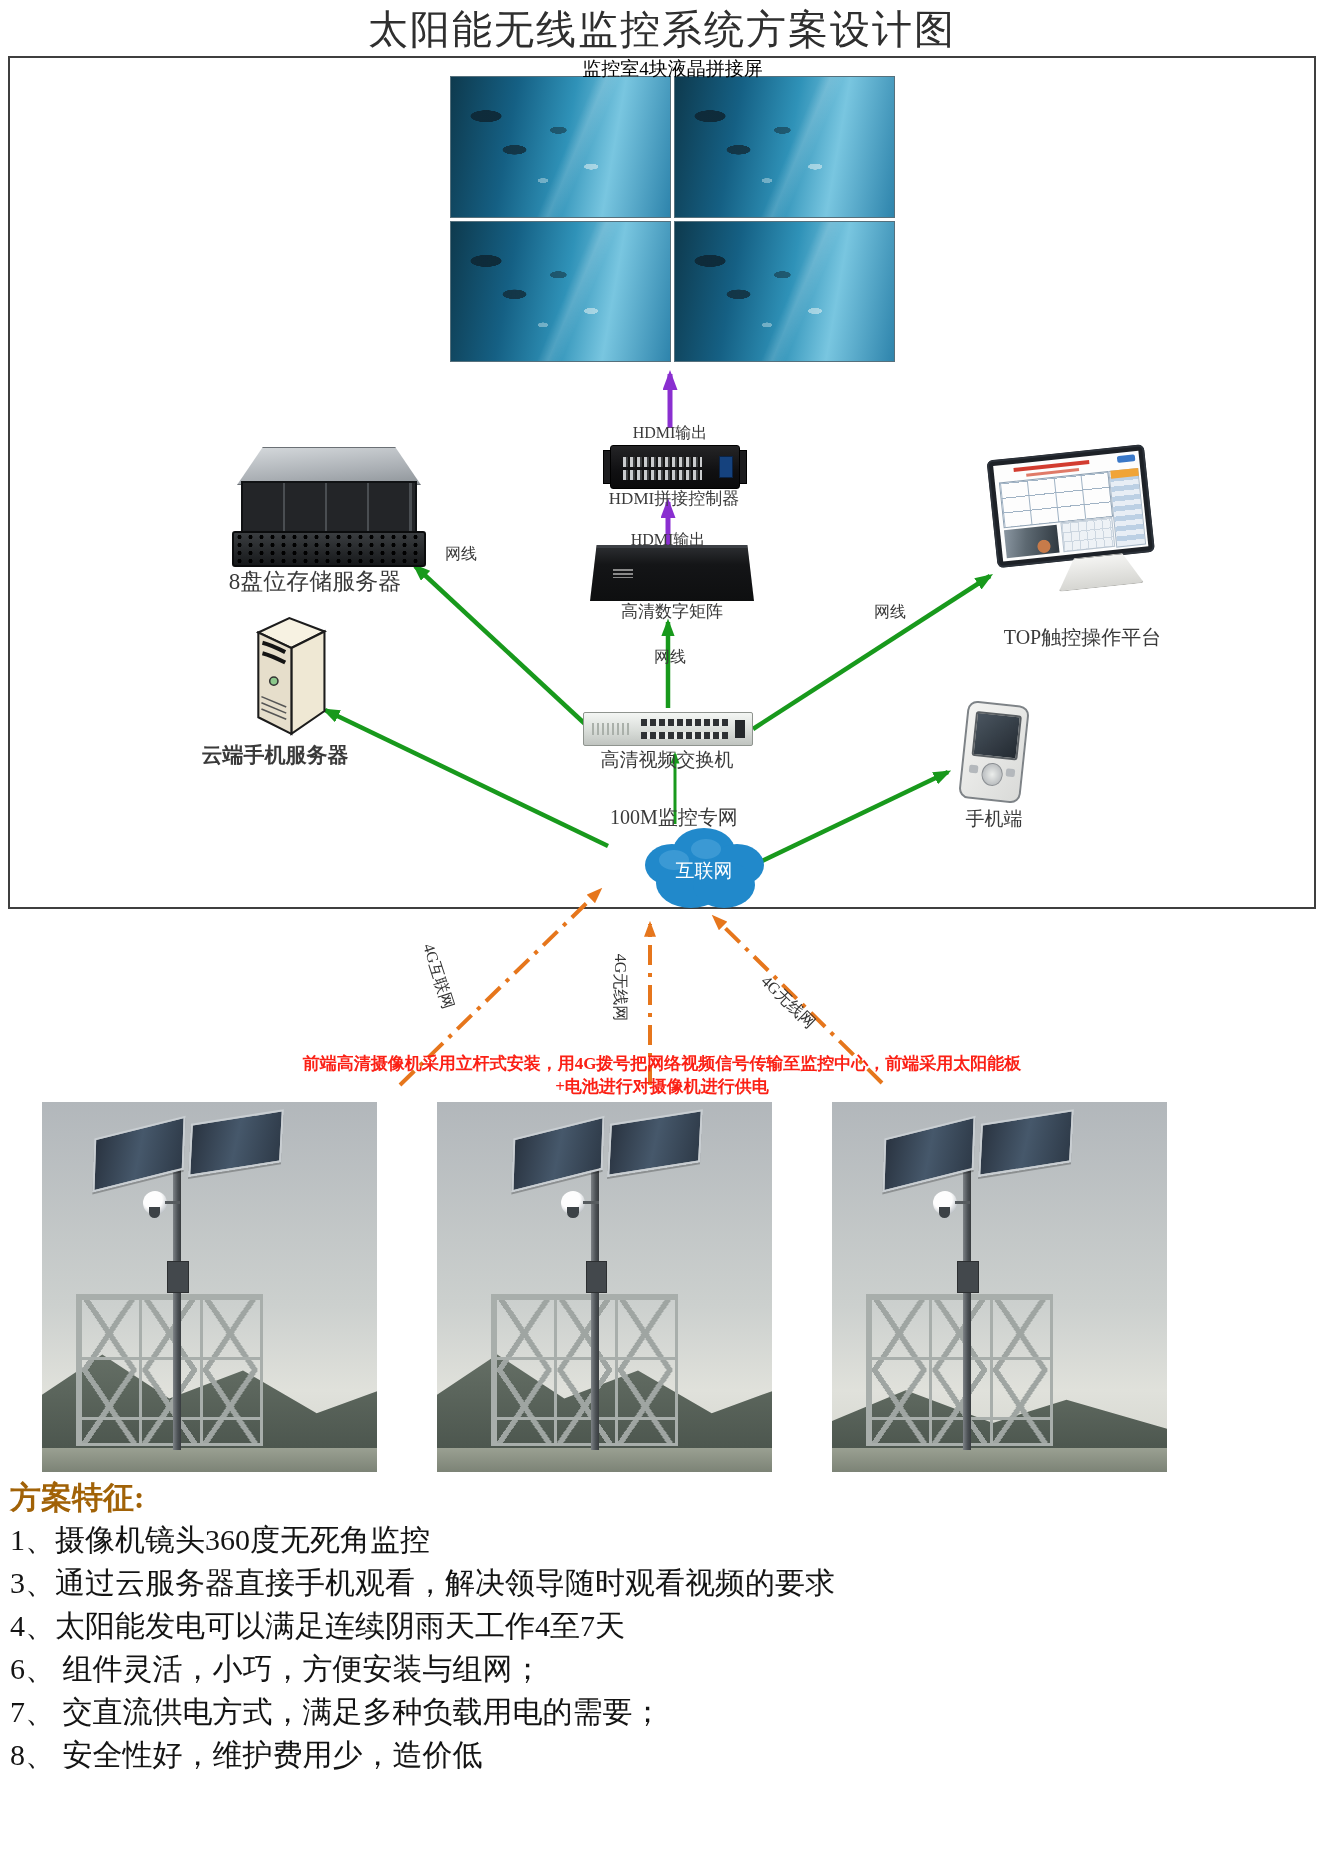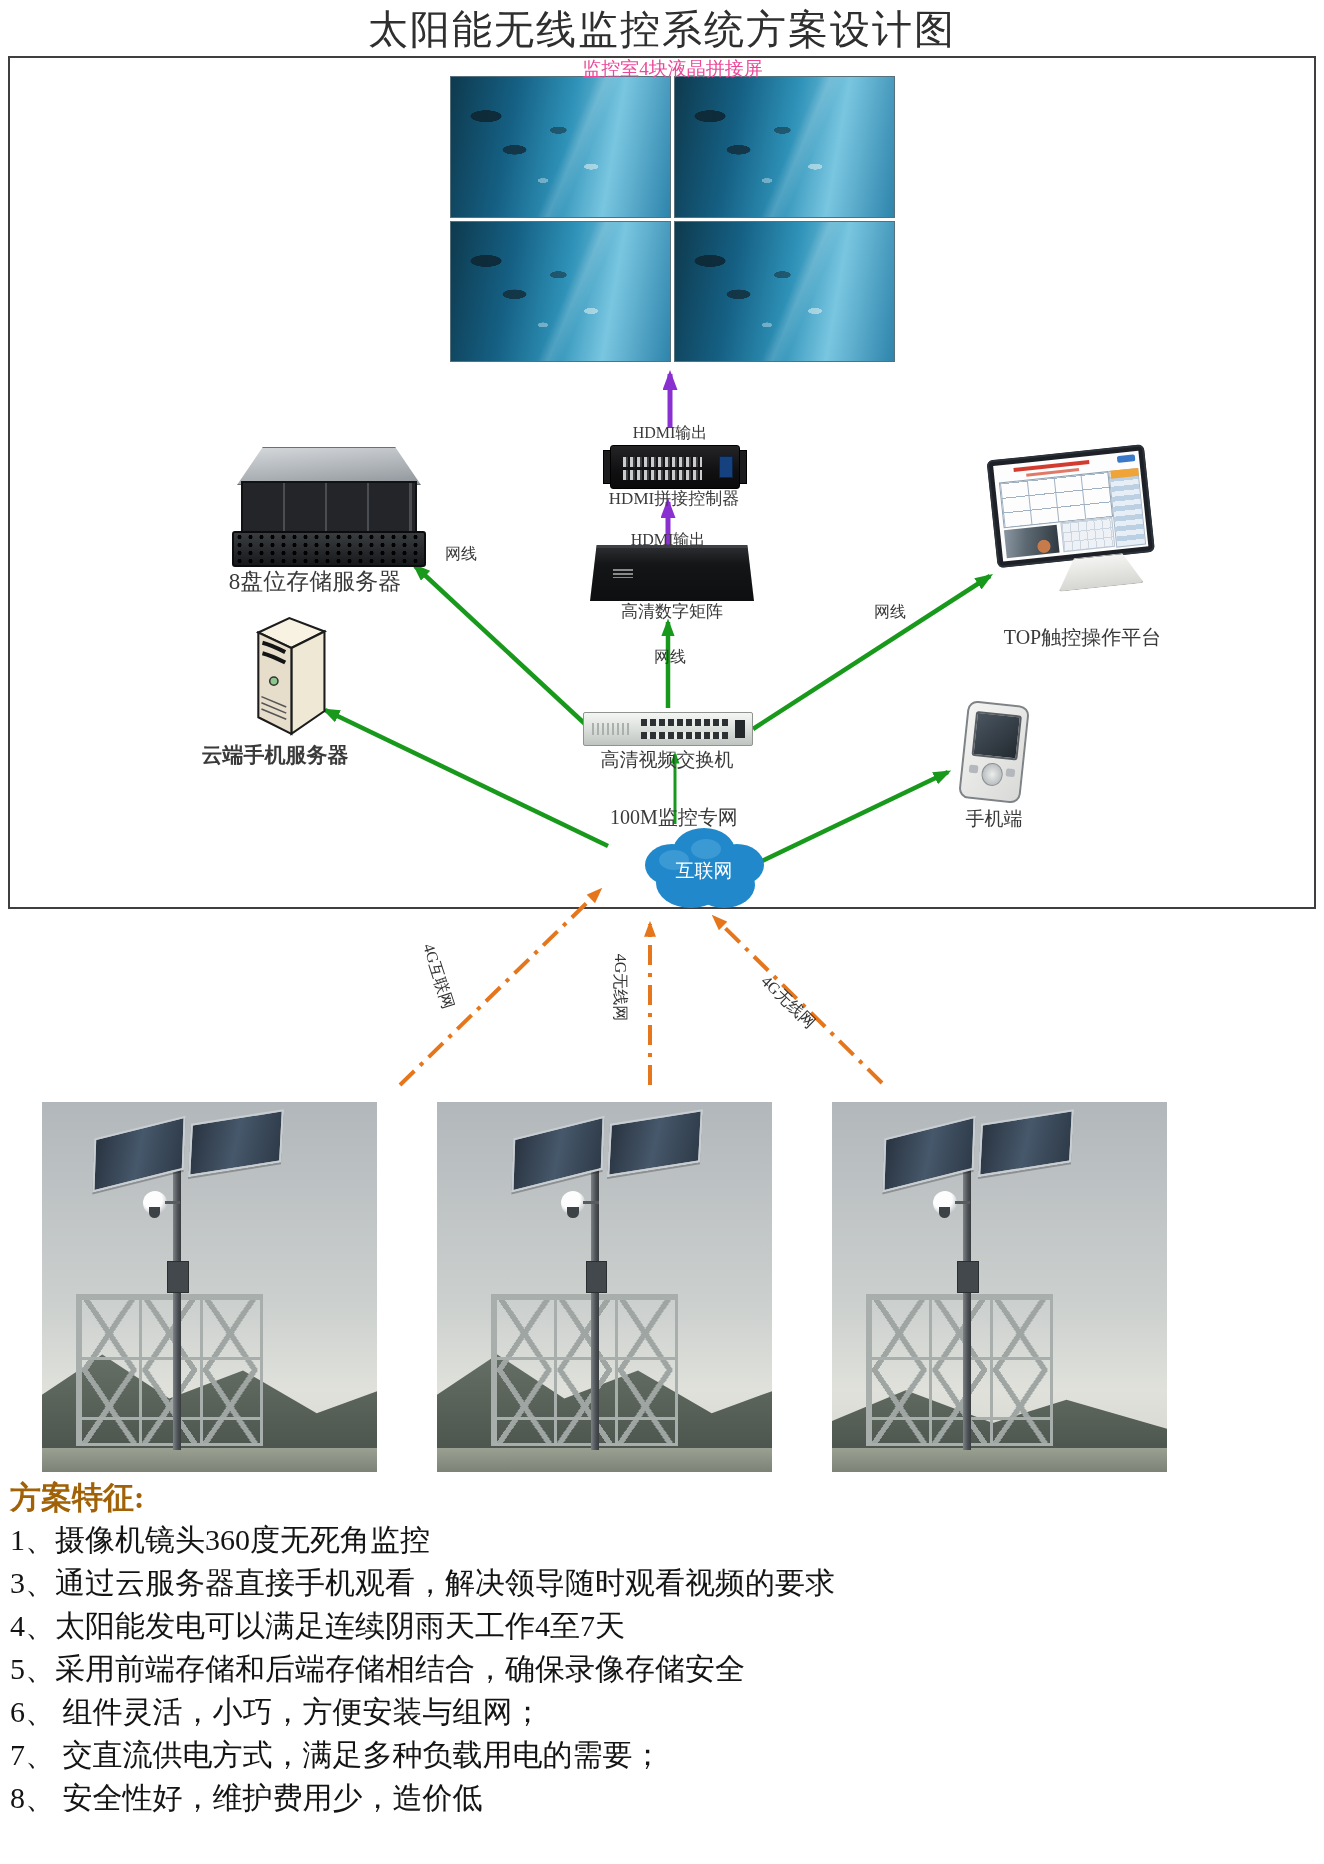--- a/index.html
+++ b/index.html
@@ -4,21 +4,21 @@
 <style>
   html,body{margin:0;padding:0;background:#fff;}
   #stage{position:relative;width:1324px;height:1864px;background:#fff;overflow:hidden;
          font-family:"Liberation Serif","DejaVu Serif",serif;}
   .abs{position:absolute;}
 
   
   .title{position:absolute;left:0;top:2px;width:100%;text-align:center;
          font-size:40px;color:#2f2f2f;letter-spacing:2px;}
   .lbl{position:absolute;color:#3a3a3a;text-align:center;white-space:nowrap;z-index:6;}
-  .wall-caption{left:450px;top:56px;width:445px;font-size:19px;color:#ec4899;}
+  .wall-caption{left:450px;top:56px;width:445px;font-size:19px;color:#000000;}
   .lbl-ctrl{left:592px;top:487px;width:164px;font-size:17px;}
   .lbl-matrix{left:590px;top:600px;width:164px;font-size:17px;}
   .lbl-switch{left:575px;top:747px;width:184px;font-size:19px;}
   .lbl-storage{left:205px;top:566px;width:220px;font-size:23px;}
   .lbl-tower{left:190px;top:741px;width:170px;font-size:21px;font-weight:bold;}
   .lbl-monitor{left:990px;top:624px;width:185px;font-size:20px;}
   .lbl-phone{left:955px;top:806px;width:78px;font-size:19px;}
   .lbl-hdmi1{left:620px;top:423px;width:100px;font-size:16px;}
   .lbl-hdmi2{left:618px;top:530px;width:100px;font-size:16px;}
   .lbl-lan-mid{left:640px;top:647px;width:60px;font-size:16px;}
@@ -298,20 +298,24 @@
         <ellipse cx="72" cy="29" rx="15" ry="10"></ellipse>
       </g>
     </svg>
     <div class="cloud-text">互联网</div>
   </div>
 
   <div class="wl wl1">4G互联网</div>
   <div class="wl wl2">4G无线网</div>
   <div class="wl wl3">4G无线网</div>
 
+  <div class="note">
+    <div>前端高清摄像机采用立杆式安装，用4G拨号把网络视频信号传输至监控中心，前端采用太阳能板</div>
+    <div>+电池进行对摄像机进行供电</div>
+  </div>
 
   <div class="photo p1">
     <div class="ph-sky"></div>
     <div class="ph-mountain"></div>
     <div class="ph-ground"></div>
     <div class="ph-scaffold"></div>
     <div class="ph-pole"></div>
     <div class="ph-panel ph-panel-l"></div>
     <div class="ph-panel ph-panel-r"></div>
     <div class="ph-cam"></div>
@@ -340,20 +344,19 @@
     <div class="ph-box"></div>
   </div>
 
   <div class="features">
     <div class="features-heading">方案特征:</div>
     <div class="features-list">
 
     <div class="feature-item">1、摄像机镜头360度无死角监控</div>
         <div class="feature-item">3、通过云服务器直接手机观看，解决领导随时观看视频的要求</div>
         <div class="feature-item">4、太阳能发电可以满足连续阴雨天工作4至7天</div>
-        <div class="feature-item">5、采用前端存储和后端存储相结合，确保录像存储安全</div>
         <div class="feature-item">6、 组件灵活，小巧，方便安装与组网；</div>
         <div class="feature-item">7、 交直流供电方式，满足多种负载用电的需要；</div>
         <div class="feature-item">8、 安全性好，维护费用少，造价低</div>
       </div>
   </div>
 
 </div>
 
 </body></html>

